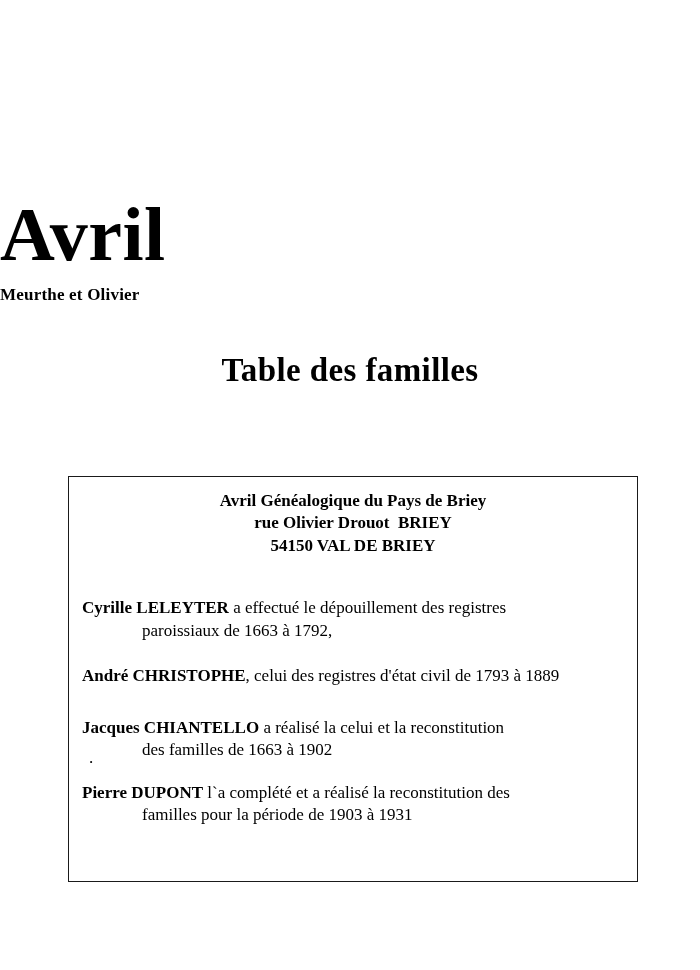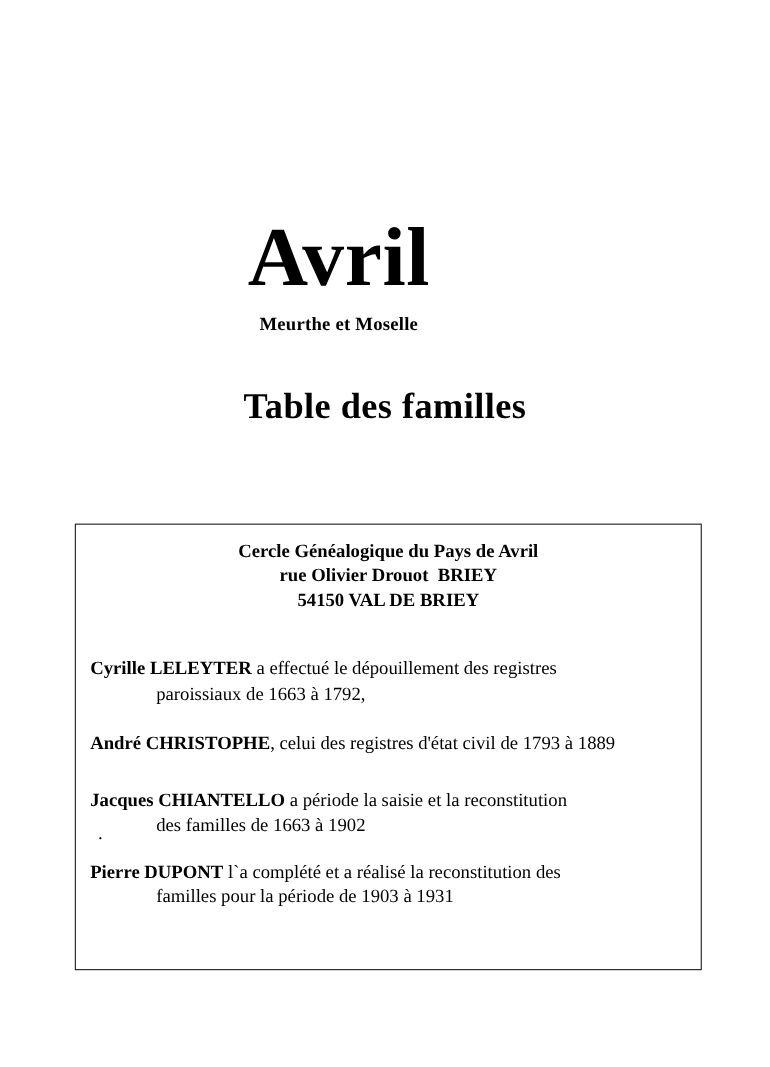--- a/index.html
+++ b/index.html
@@ -22,21 +22,21 @@
     height: 970px;
     box-sizing: border-box;
   }
 
   
   .title-block {
     position: absolute;
     left: 0;
     top: 196px;
     width: 616px;
-    text-align: center;
+    text-align: left;
   }
 
   .main-title {
     font-size: 76px;
     font-weight: bold;
     line-height: 1.0;
     letter-spacing: 0.5px;
     margin: 0;
     font-family: "Liberation Serif", "DejaVu Serif", serif;
   }
@@ -133,49 +133,49 @@
     color: #000;
   }
 </style>
 </head>
 <body>
 
 <div class="page">
 
   <div class="title-block">
     <h1 class="main-title">Avril</h1>
-    <div class="subtitle">Meurthe et Moselle</div>
+    <div class="subtitle">Meurthe et Olivier</div>
   </div>
 
   <h2 class="section-title">Table des familles</h2>
 
   <div class="credits-box">
 
     <div class="org-block">
-      <div class="org-line">Cercle Généalogique du Pays de Avril</div>
+      <div class="org-line">Avril Généalogique du Pays de Briey</div>
       <div class="org-line">rue Olivier Drouot  BRIEY</div>
       <div class="org-line">54150 VAL DE BRIEY</div>
     </div>
 
     <div class="stray-dot">.</div>
 
     <div class="credit-list">
 
       <p class="credit credit-leleyter">
         <span class="line1"><span class="who">Cyrille LELEYTER</span><span class="what"> a effectué le dépouillement des registres</span></span>
         <span class="line2">paroissiaux de 1663 à 1792,</span>
       </p>
 
       <p class="credit credit-christophe">
         <span class="line1"><span class="who">André CHRISTOPHE</span><span class="what">, celui des registres d'état civil de 1793 à 1889</span></span>
       </p>
 
 
       <p class="credit credit-chiantello">
-        <span class="line1"><span class="who">Jacques CHIANTELLO</span><span class="what"> a période la saisie et la reconstitution</span></span>
+        <span class="line1"><span class="who">Jacques CHIANTELLO</span><span class="what"> a réalisé la celui et la reconstitution</span></span>
         <span class="line2">des familles de 1663 à 1902</span>
       </p>
 
       <p class="credit credit-dupont">
         <span class="line1"><span class="who">Pierre DUPONT</span><span class="what"> l`a complété et a réalisé la reconstitution des</span></span>
         <span class="line2">familles pour la période de 1903 à 1931</span>
       </p>
 
     </div>
   </div>

